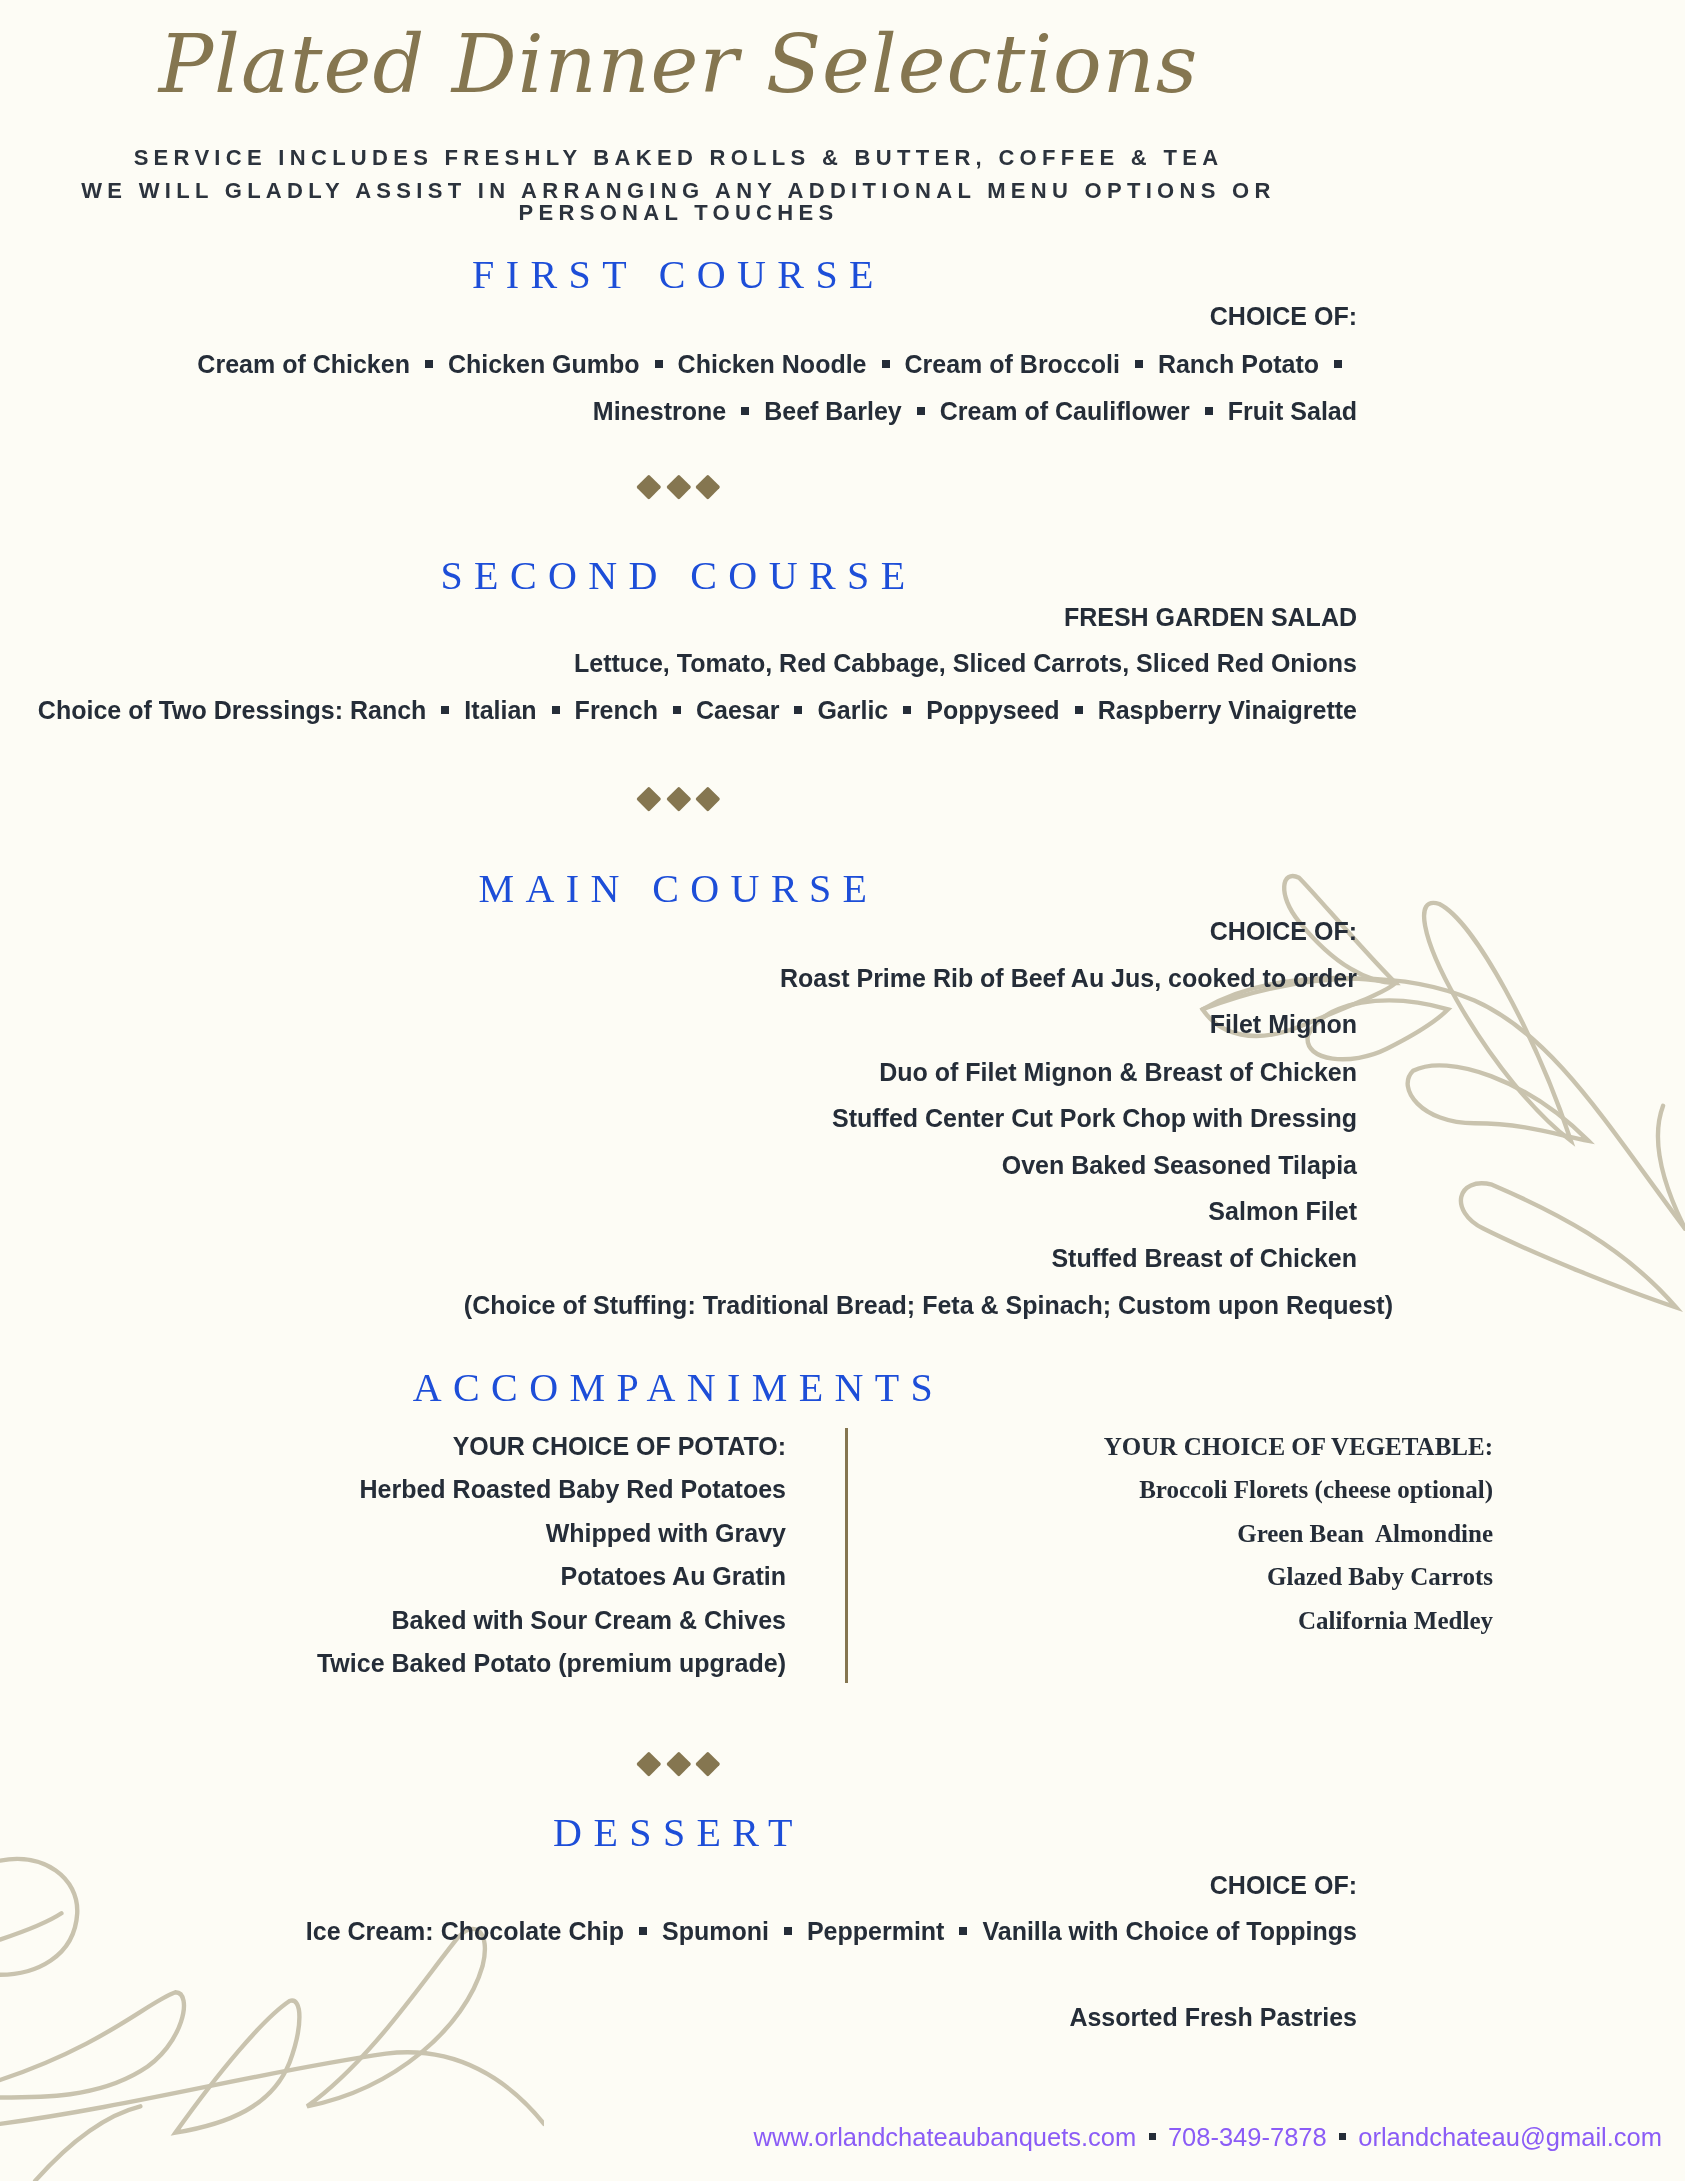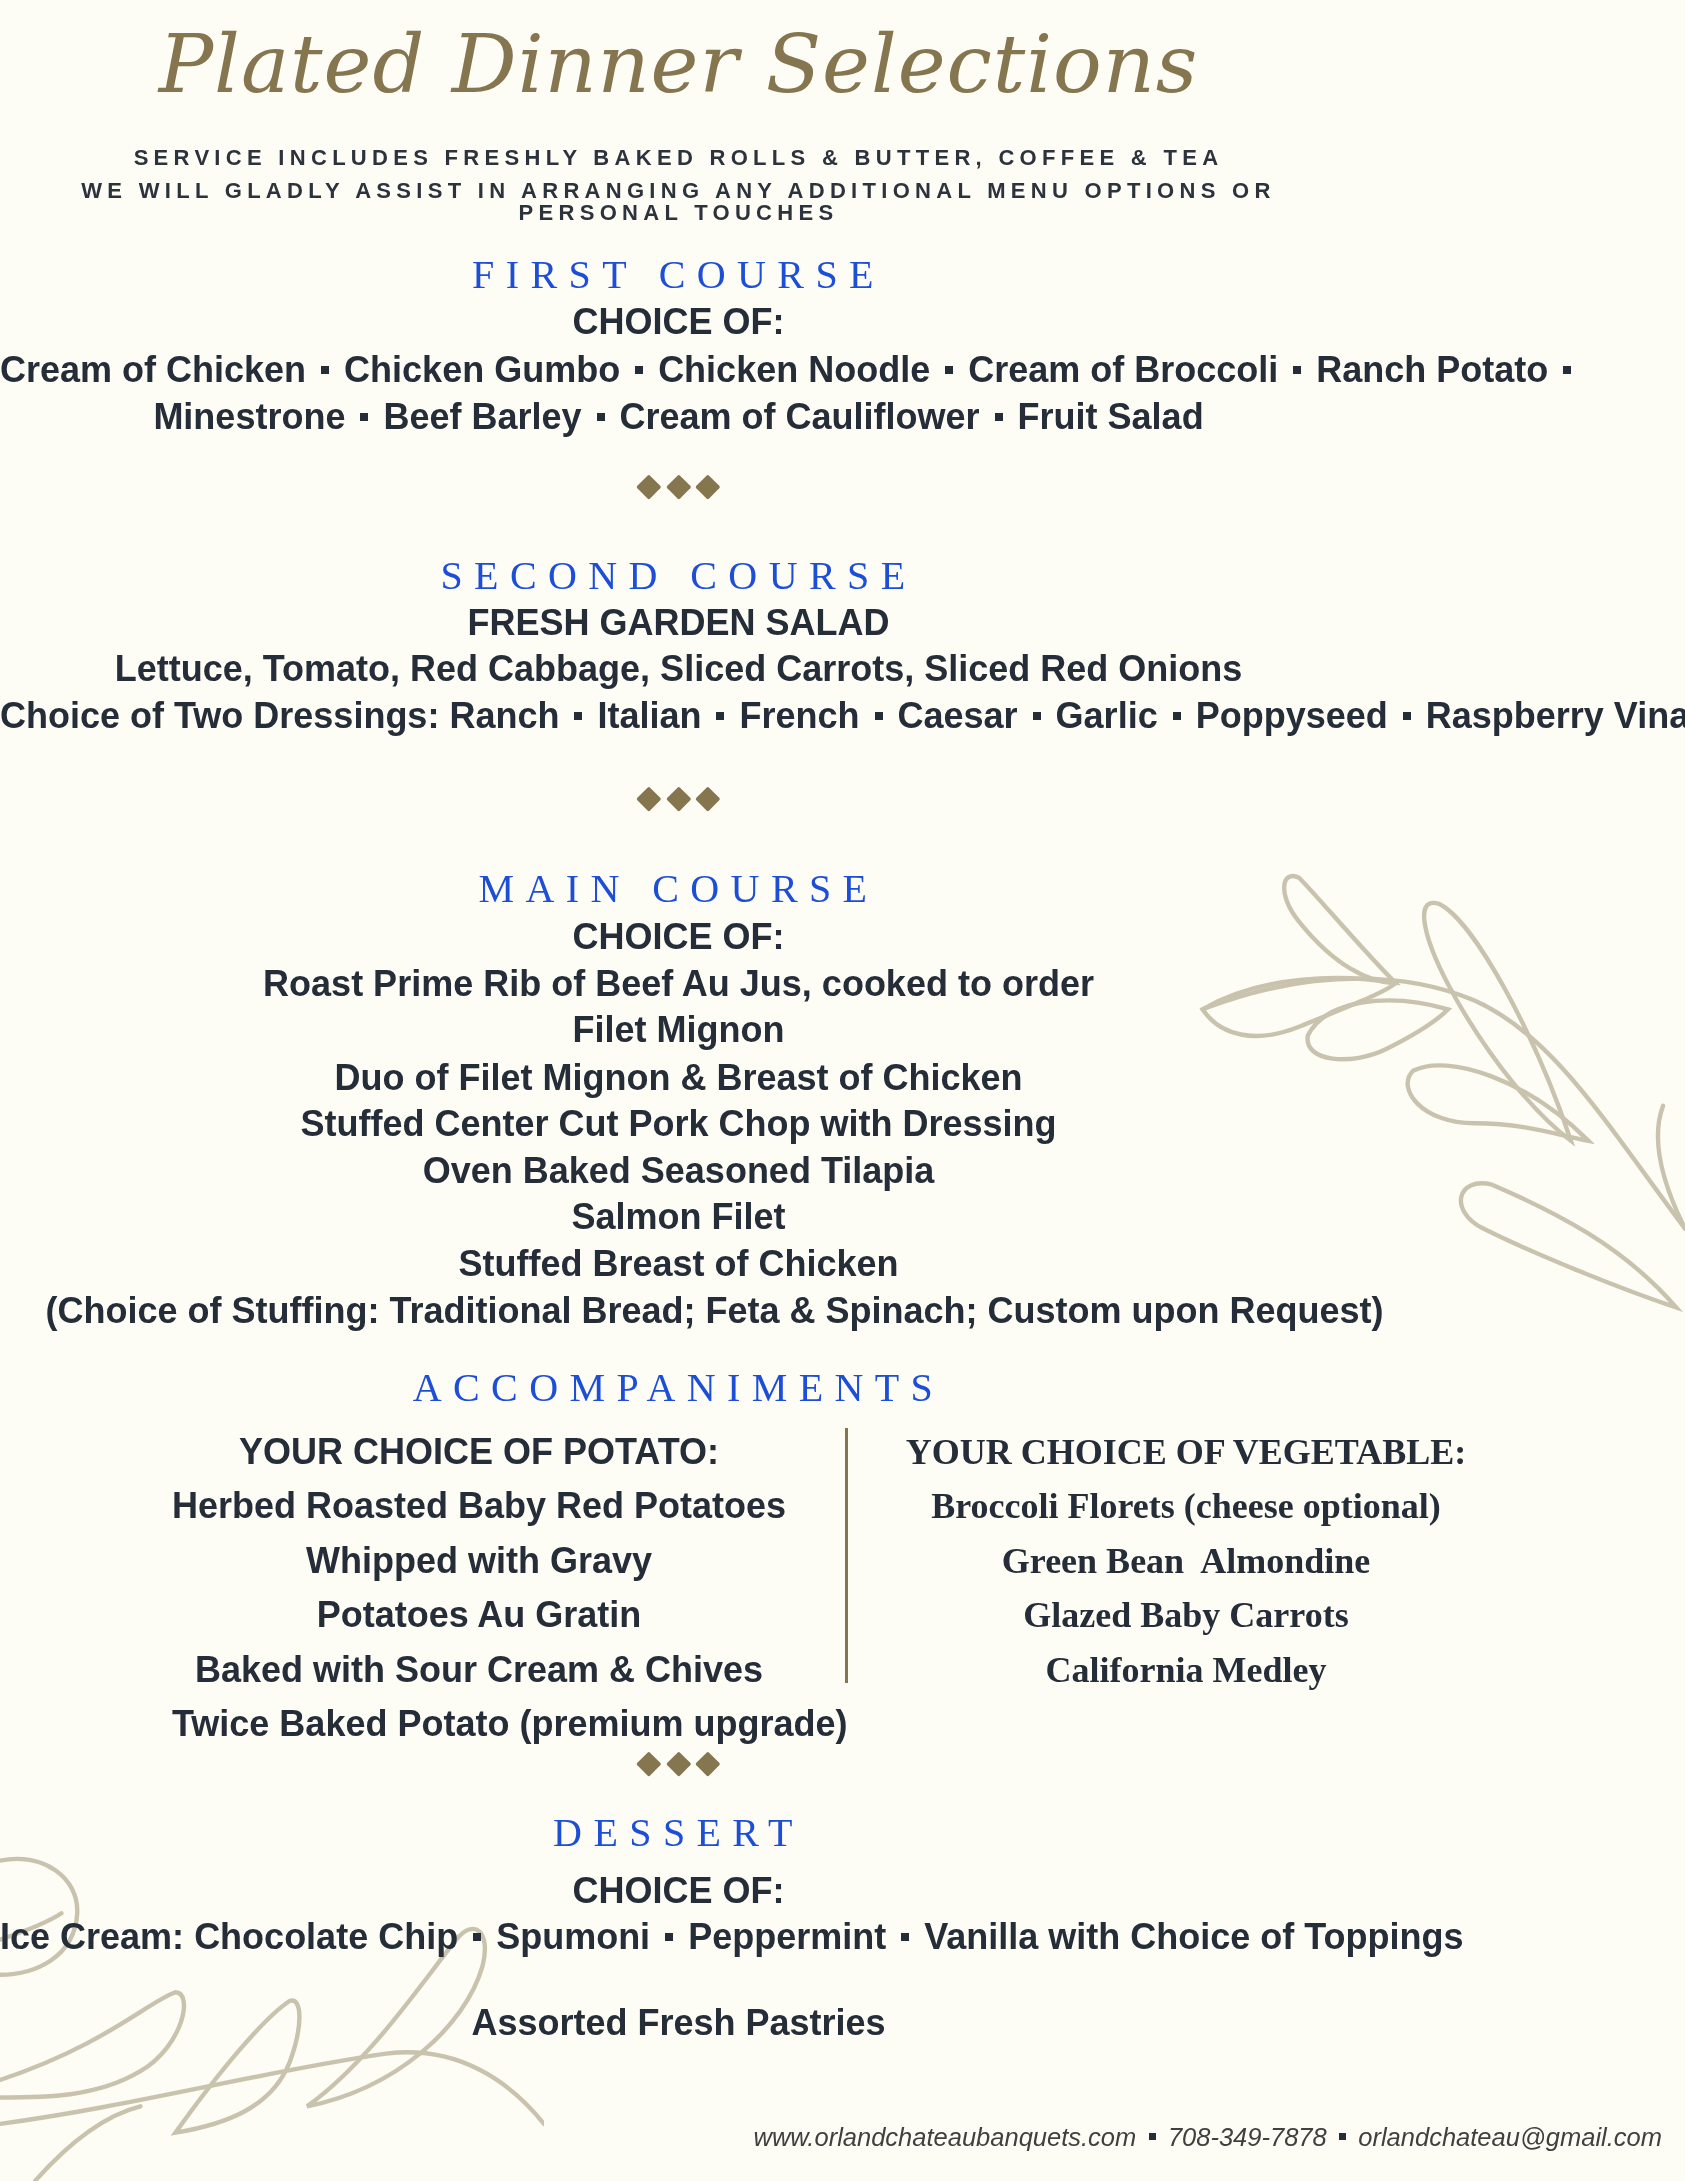--- a/index.html
+++ b/index.html
@@ -17,31 +17,31 @@
   .sub {
     font-size: 22px; font-weight: bold; letter-spacing: 5.3px; color: #2c333d; line-height: 1;
   }
   .sub1 { top: 147px; }
   .sub2 { top: 180px; }
   .heading {
     font-family: "Liberation Serif", serif; font-size: 40px; color: #1d4ed8;
     letter-spacing: 11.4px; line-height: 1; font-weight: normal;
   }
   .line {
-    font-size: 36px; font-weight: bold; line-height: 1; color: #252d38; white-space: nowrap;
+    font-size: 25px; font-weight: bold; line-height: 1; color: #252d38; white-space: nowrap; text-align: right;
   }
   .sep { display: inline-block; width: 8px; height: 8px; background: #252d38; margin: 0 15px; vertical-align: middle; position: relative; top: -2.6px; }
   .diamonds { height: 26px; display: flex; justify-content: center; gap: 7px; }
   .diamond { width: 17.6px; height: 17.6px; background: #857650; transform: rotate(45deg); margin: 4.4px 2.6px; border-radius: 1.8px; }
   .col { position: absolute; text-align: center; width: 614px; }
   .col .line { margin-bottom: 18.4px; }
   .divider { position: absolute; left: 845px; top: 1428px; width: 2.6px; height: 255px; background: #857650; }
   .leaf { position: absolute; pointer-events: none; }
   .footer {
-    position: absolute; right: 23px; top: 2123px; font-size: 25.5px; color: #404040; white-space: nowrap; font-style: italic;
+    position: absolute; right: 23px; top: 2123px; font-size: 25.5px; color: #8b5cf6; white-space: nowrap;
   }
   .footer .sep { width: 7px; height: 7px; margin: 0 12.3px; top: -2.6px; }
 </style>
 </head>
 <body>
 
 <svg class="leaf" style="left:1185px; top:860px;" width="500" height="474" viewBox="0 0 570 540" fill="none" stroke="#c9c3ae" stroke-width="5" stroke-linecap="round">
   <path d="M20 170 C150 120 260 130 330 160 C420 200 480 300 570 420"></path>
   <path d="M20 170 C40 200 80 210 130 190 C190 165 230 150 240 140 C180 130 90 130 20 170Z"></path>
   <path d="M240 140 C200 100 150 40 130 20 C110 10 105 40 130 70 C170 120 210 140 240 140Z"></path>

